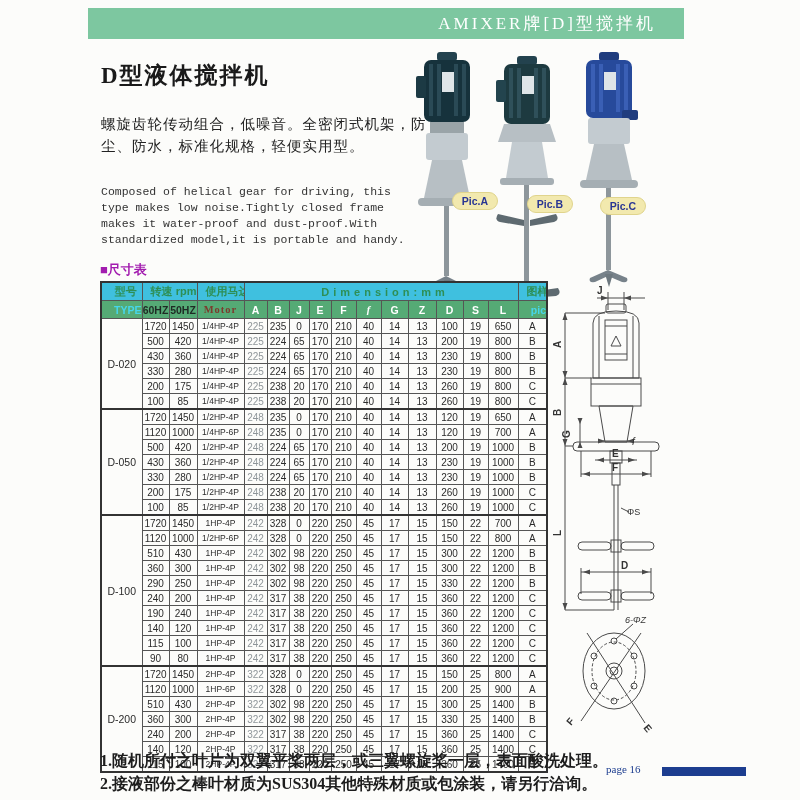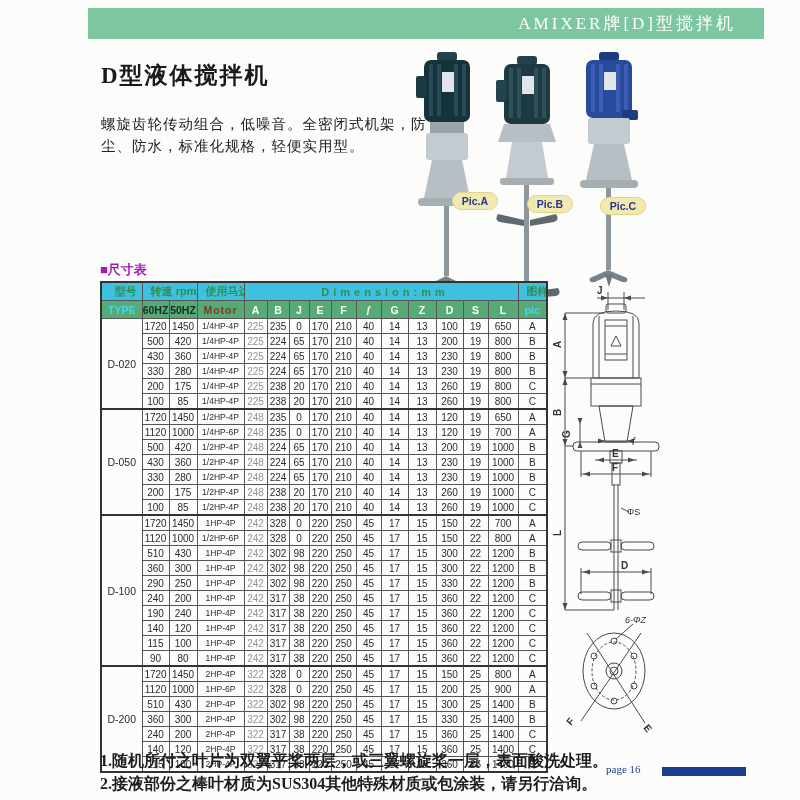--- a/index.html
+++ b/index.html
@@ -1,19 +1,19 @@
 <!DOCTYPE html>
 <html><head>
 <meta charset="utf-8">
 <style>
   html,body{margin:0;padding:0;background:#e8e8e8;}
   #page{position:relative;width:800px;height:800px;background:#fcfcfa;overflow:hidden;
         font-family:"Liberation Sans",sans-serif;color:#222;}
   
-  #hdrbar{position:absolute;left:88px;top:8px;width:676px;height:31px;background:#7dc7a0;}
+  #hdrbar{position:absolute;left:88px;top:8px;width:596px;height:31px;background:#7dc7a0;}
   #hdrbar .t{position:absolute;right:28px;top:0;line-height:31px;color:#ffffff;
         font-size:17px;letter-spacing:3px;font-family:"Liberation Serif",serif;}
   
   #intro{position:absolute;left:101px;top:60px;width:330px;}
   #intro h1{margin:0 0 22px 0;font-size:23px;font-weight:bold;letter-spacing:2px;
         font-family:"Liberation Serif",serif;color:#1a1a1a;}
   #intro .cn{font-size:14.5px;line-height:1.55;letter-spacing:1px;color:#222;
         font-family:"Liberation Serif",serif;margin:0 0 26px 0;}
   #intro .en{font-size:11.5px;line-height:1.4;color:#333;width:322px;
         font-family:"Liberation Mono","DejaVu Sans Mono",monospace;margin:0;}
@@ -25,23 +25,23 @@
   
   #secttl{position:absolute;left:100px;top:261px;font-size:13px;font-weight:bold;color:#a21caf;
         font-family:"Liberation Serif",serif;}
   #dimtbl{position:absolute;left:100px;top:281px;width:446px;border-collapse:collapse;
         table-layout:fixed;border:2px solid #333;}
   #dimtbl th,#dimtbl td{border:1px solid #555;text-align:center;vertical-align:middle;
         padding:0;overflow:hidden;white-space:nowrap;}
   #dimtbl thead tr.h1 th{background:#3fc0df;color:#2e8f55;height:17px;font-size:11px;padding-left:8px;}
   #dimtbl thead tr.h1 th.dimspan{letter-spacing:4px;}
   #dimtbl thead tr.h2 th{background:#55aa75;height:17px;font-size:10.5px;}
-  #dimtbl thead th.cyantx{color:#46d6ea;}
+  #dimtbl thead th.cyantx{color:#46d6ea;text-align:right;}
   #dimtbl thead th.darktx{color:#1e2a24;}
-  #dimtbl thead th.motortx{color:#7c3b2d;letter-spacing:1px;}
+  #dimtbl thead th.motortx{color:#7c3b2d;letter-spacing:1px;font-family:Liberation Serif, serif;}
   #dimtbl thead th.dimtx{color:#ffffff;}
   #dimtbl thead th.ftx{font-style:italic;font-family:"Liberation Serif",serif;}
   #dimtbl td{height:14px;font-size:10px;color:#2b2b2b;background:#fcfcfa;}
   #dimtbl td.c-motor{font-size:8.5px;}
   #dimtbl td.c-a{color:#8f969a;}
   #dimtbl td.c-model{font-size:10.5px;}
   #dimtbl tr.gstart td{border-top:2px solid #333;}
   
   #notes{position:absolute;left:100px;top:749px;font-size:16px;line-height:1.45;
         font-weight:600;color:#1d1d1d;font-family:"Liberation Serif",serif;}
@@ -57,20 +57,21 @@
 
 <div id="page">
 
   <div id="hdrbar">
     <span class="t">AMIXER牌[D]型搅拌机</span>
   </div>
 
   <div id="intro">
     <h1>D型液体搅拌机</h1>
     <p class="cn">螺旋齿轮传动组合，低噪音。全密闭式机架，防尘、防水，标准化规格，轻便实用型。</p>
+    <p class="en">Composed of helical gear for driving, this type makes low noise.Tightly closed frame makes it water-proof and dust-proof.With standardized model,it is portable and handy.</p>
   </div>
 
   <svg class="photo" style="left:406px" width="82" height="242" viewBox="0 0 82 242">
     <rect x="31" y="2" width="20" height="9" rx="3" fill="#23424e"></rect>
     <rect x="18" y="10" width="46" height="62" rx="7" fill="#16323c"></rect>
     <rect x="23" y="14" width="4" height="52" fill="#2a4a56"></rect>
       <rect x="31" y="14" width="4" height="52" fill="#2a4a56"></rect>
     <rect x="48" y="14" width="4" height="52" fill="#2a4a56"></rect>
       <rect x="56" y="14" width="4" height="52" fill="#2a4a56"></rect>
     <rect x="36" y="22" width="12" height="20" fill="#dfe5e8"></rect>

